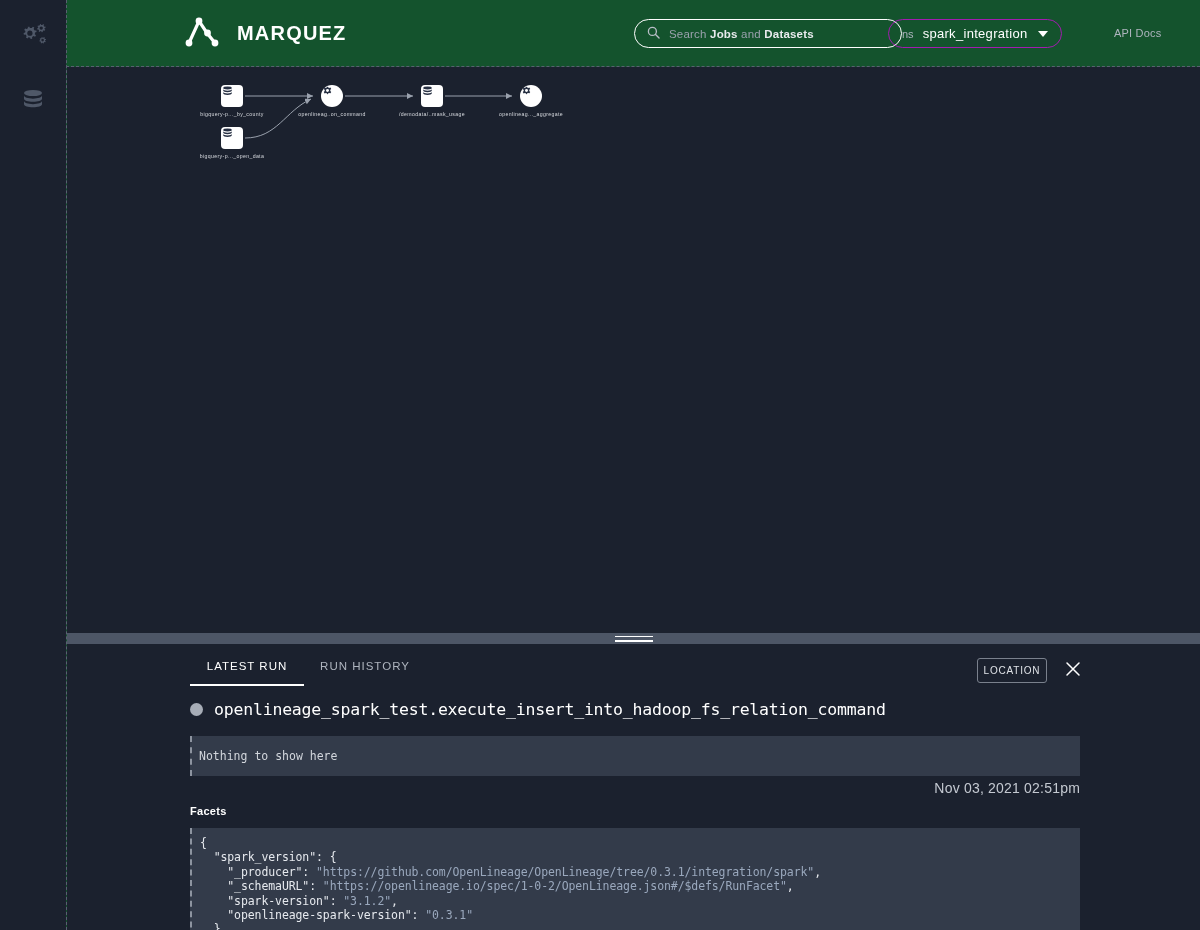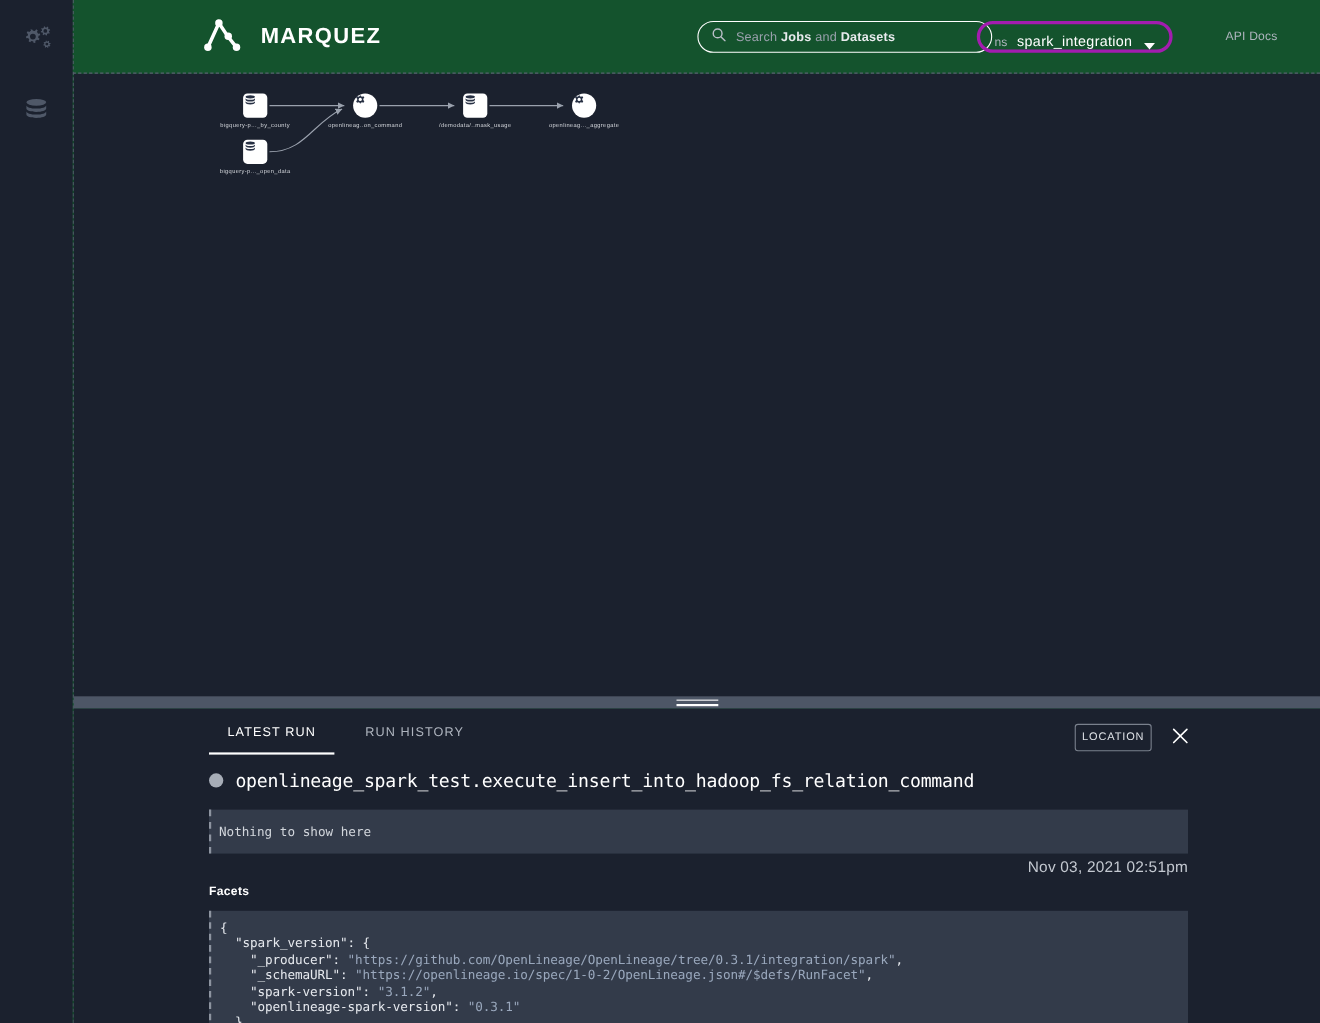--- a/index.html
+++ b/index.html
@@ -102,24 +102,24 @@
     letter-spacing: .2px;
     white-space: nowrap;
   }
   .search-placeholder b { color: #e8eaed; font-weight: 700; }
 
   .ns-select {
     position: absolute;
     left: 821px;
     top: 19px;
     height: 29px;
-    border: 3px solid #a21caf;
+    border: 1px solid #a21caf;
     border-radius: 15px;
     display: flex;
-    align-items: flex-end;
+    align-items: center;
     padding: 0 13px;
     gap: 9px;
     cursor: pointer;
   }
   .ns-label { font-size: 11px; color: #aeb4be; }
   .ns-value { font-size: 13px; color: #ffffff; letter-spacing: .3px; }
   .ns-caret {
     width: 0; height: 0;
     border-left: 5px solid transparent;
     border-right: 5px solid transparent;
@@ -197,21 +197,21 @@
     width: 1133px; height: 286px;
     background: #1b212e;
     z-index: 6;
     overflow: hidden;
   }
 
   .drawer-tabs {
     position: absolute;
     left: 123px; top: 16px;
     display: flex;
-    gap: 16px;
+    gap: 4px;
   }
   .tab {
     font-size: 11.5px;
     letter-spacing: 1px;
     color: #aeb4be;
     padding: 0 0 12px 0;
     width: 114px;
     text-align: center;
     cursor: pointer;
     border-bottom: 2px solid transparent;

